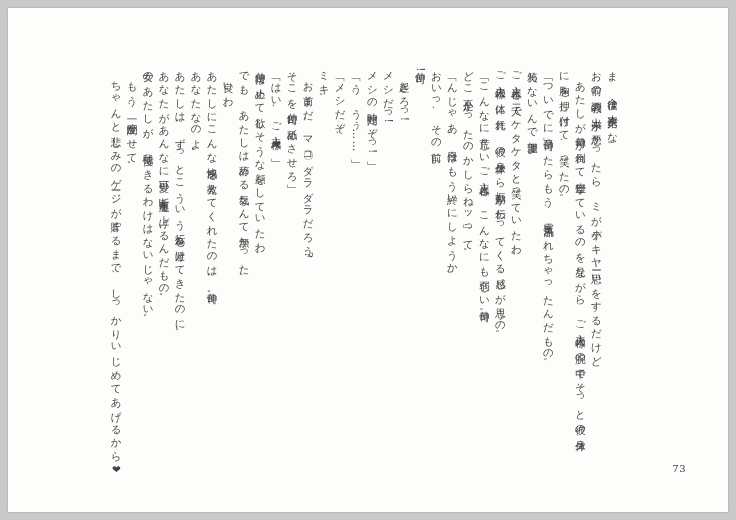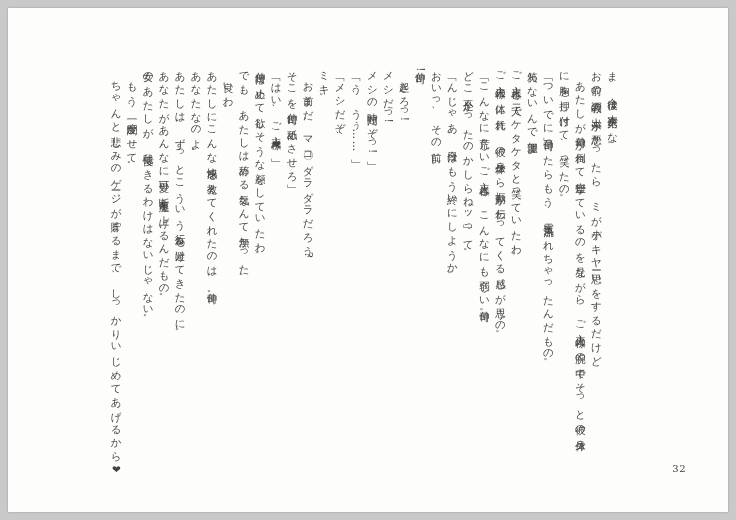--- a/index.html
+++ b/index.html
@@ -99,15 +99,15 @@
         <div class="line">でも、あたしは辞める気なんて無かった。</div>
         <div class="line indent">良いわ。</div>
         <div class="line">あたしにこんな快感を教えてくれたのは、伸司。</div>
         <div class="line">あなたなのよ。</div>
         <div class="line">あたしは、ずっとこういう行為を避けてきたのに。</div>
         <div class="line">あなたがあんなに可愛い断末魔を上げるんだもの。</div>
         <div class="line">女のあたしが、我慢できるわけはないじゃない。</div>
         <div class="line indent">もう、一度聞かせて。</div>
         <div class="line indent">ちゃんと悲しみのゲージが貯まるまで、しっかりいじめてあげるから ❤</div>
       </div>
-    <div class="page-number">32</div>
+    <div class="page-number">73</div>
   </div>
 </div>
 
 </body></html>

